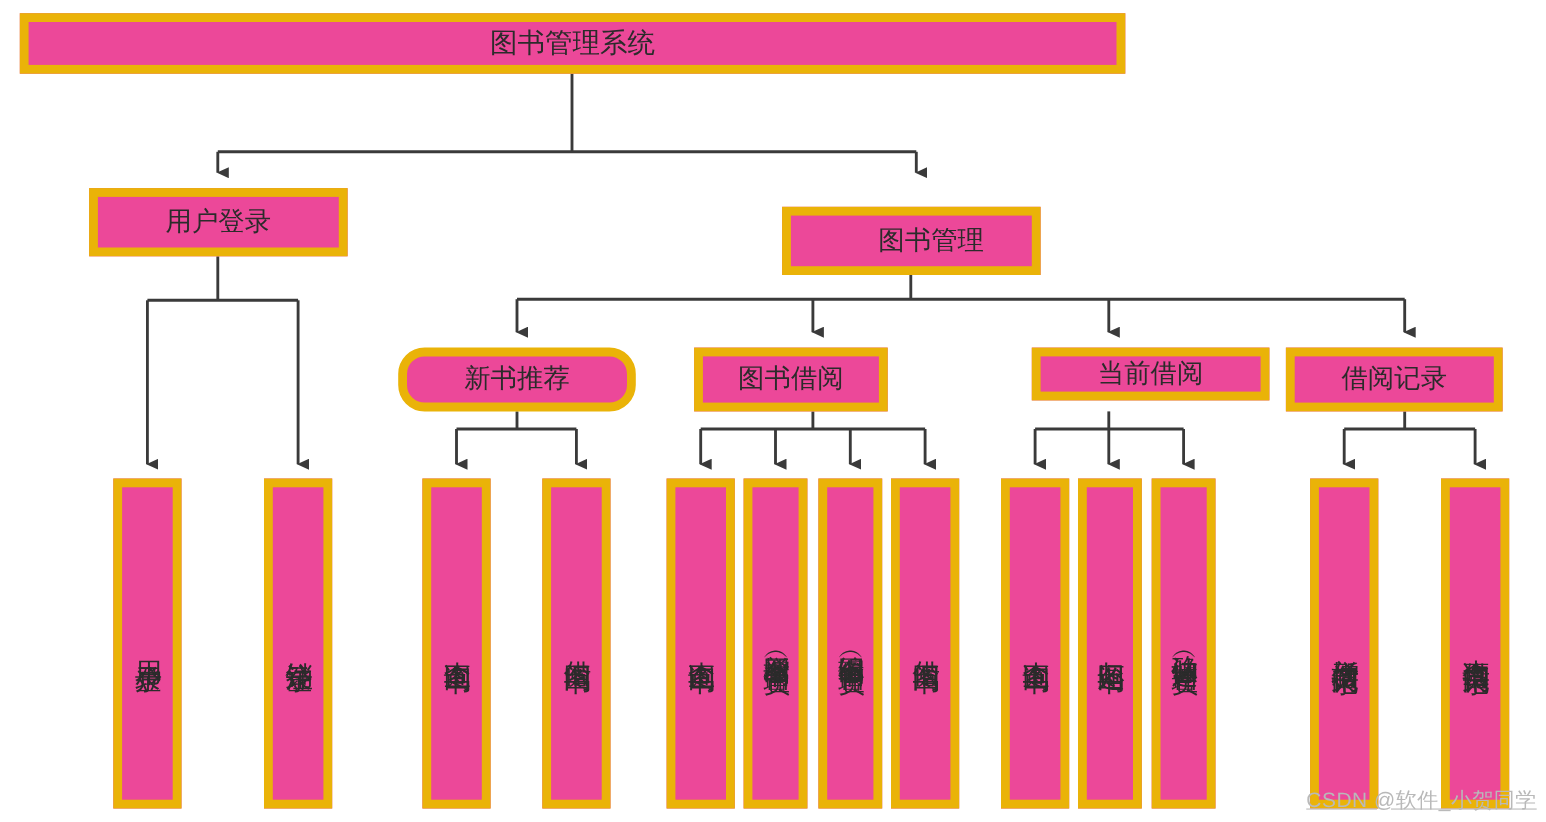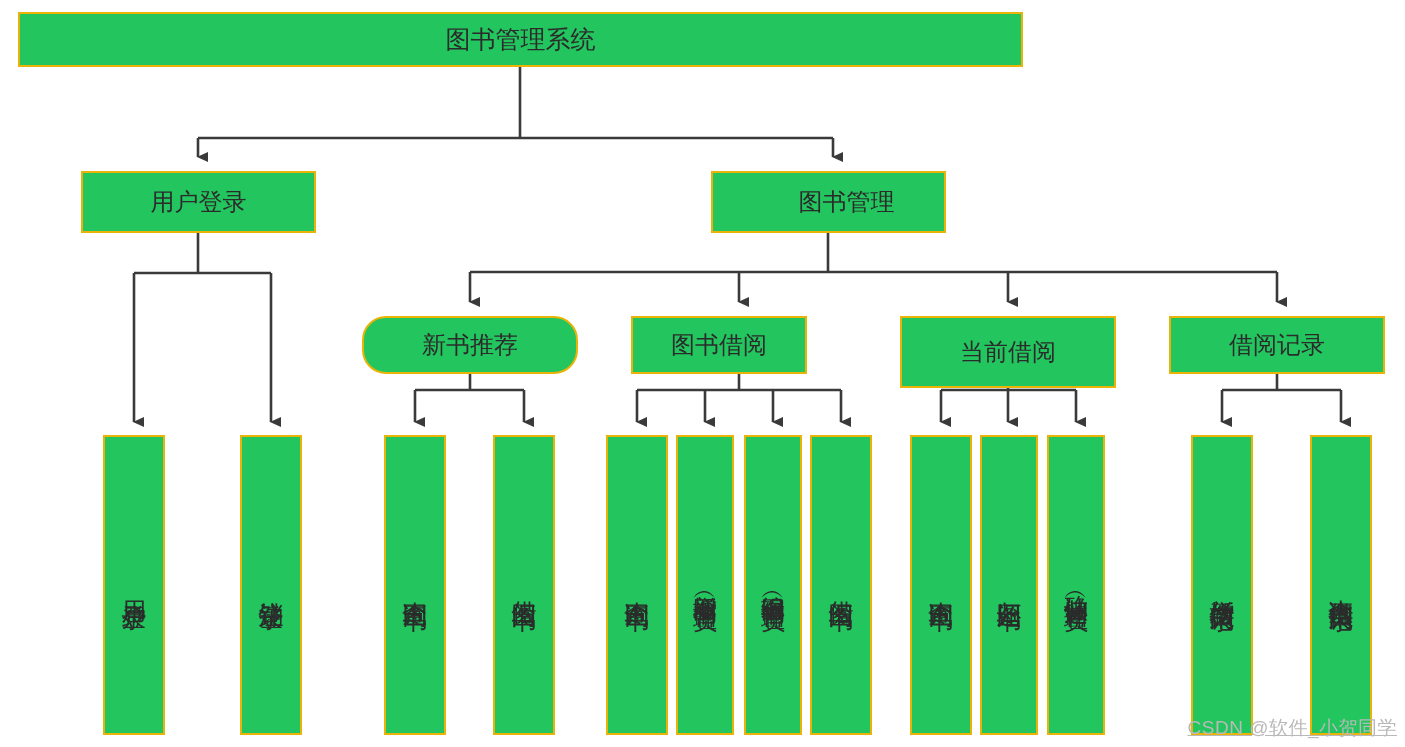--- a/index.html
+++ b/index.html
@@ -21,22 +21,22 @@
     position: absolute;
     left: 0;
     top: 0;
     width: 1405px;
     height: 747px;
     pointer-events: none;
   }
   .node {
     position: absolute;
     box-sizing: border-box;
-    border: 2px solid #eab308;
-    background: #22c55e;
+    border: 8px solid #eab308;
+    background: #ec4899;
     display: flex;
     align-items: center;
     justify-content: center;
     color: #2b2b2b;
     line-height: 1.06;
   }
   .node.h {
     font-size: 24px;
   }
   .node.root {
@@ -120,34 +120,34 @@
     </g>
   </svg>
 
   <div class="node root" style="left:18px; top:12px; width:1005px; height:55px;">
     <span>图书管理系统</span>
   </div>
 
   <div class="node h" style="left:81px; top:171px; width:235px; height:62px;">
     <span>用户登录</span>
   </div>
-  <div class="node h" style="left:711px; top:171px; width:235px; height:62px;padding-left:36px;">
+  <div class="node h" style="left:711px; top:188px; width:235px; height:62px;padding-left:36px;">
     <span>图书管理</span>
   </div>
 
   <div class="node h" style="left:362px; top:316px; width:216px; height:58px;border-radius:24px;">
     <span>新书推荐</span>
   </div>
   <div class="node h" style="left:631px; top:316px; width:176px; height:58px;">
     <span>图书借阅</span>
   </div>
-  <div class="node h" style="left:900px; top:316px; width:216px; height:72px;">
+  <div class="node h" style="left:938px; top:316px; width:216px; height:48px;">
     <span>当前借阅</span>
   </div>
-  <div class="node h" style="left:1169px; top:316px; width:216px; height:58px;">
+  <div class="node h" style="left:1169px; top:316px; width:197px; height:58px;">
     <span>借阅记录</span>
   </div>
 
   <div class="node v" style="left:103px; top:435px; width:62px; height:300px;">
     <span class="vtext">用户登录</span>
   </div>
   <div class="node v" style="left:240px; top:435px; width:62px; height:300px;">
     <span class="vtext">注销登录</span>
   </div>
 

